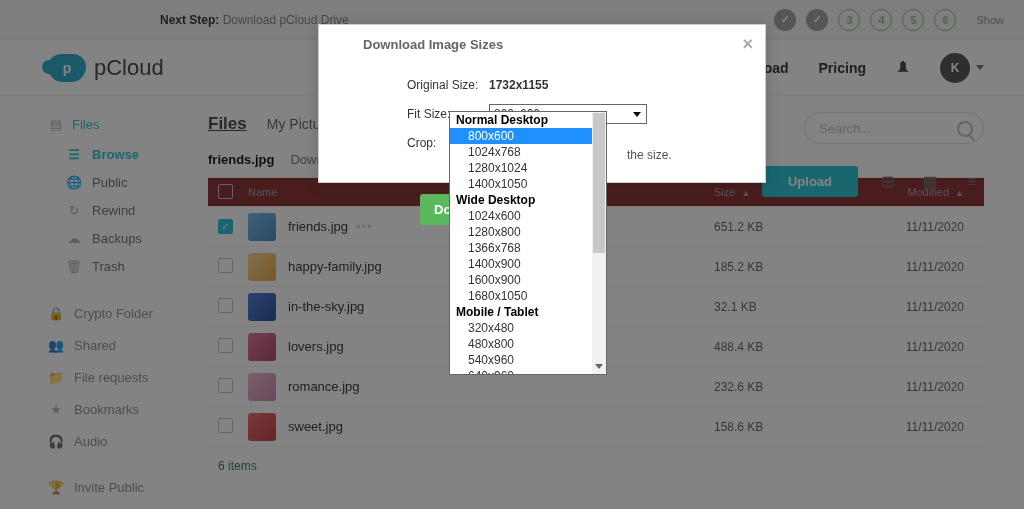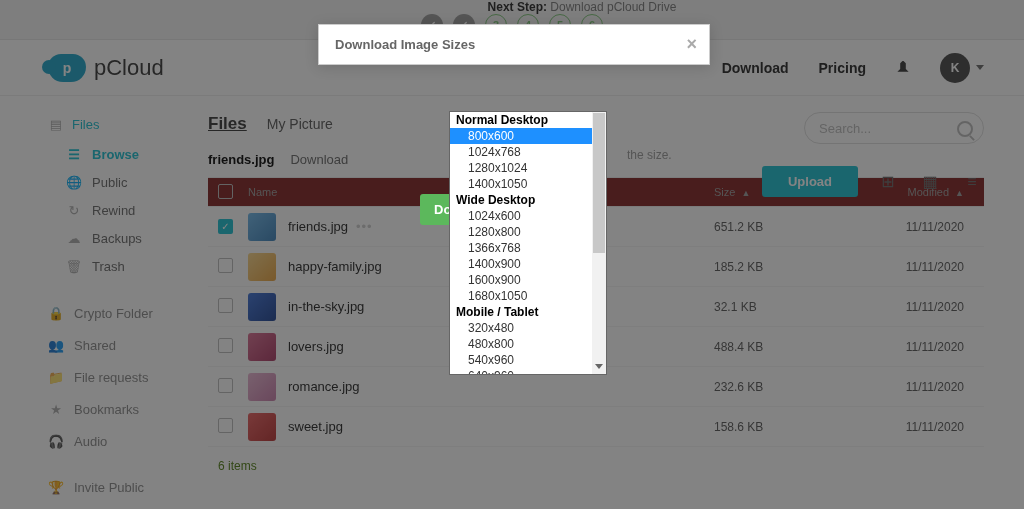--- a/index.html
+++ b/index.html
@@ -1,17 +1,17 @@
 <!DOCTYPE html>
 <html><head>
 <meta charset="utf-8">
 <style>
 * { box-sizing: border-box; margin: 0; padding: 0; font-family: -apple-system, BlinkMacSystemFont, "Segoe UI", Arial, sans-serif; }
 body { background: #fff; width: 1024px; height: 509px; overflow: hidden; position: relative; font-size: 13px; color: #333; }
-.topbar { height: 40px; background: #f3f3f3; display: flex; align-items: center; padding: 0 20px; border-bottom: 1px solid #e5e5e5; flex-direction: column; }
+.topbar { height: 40px; background: #f3f3f3; display: flex; align-items: center; padding: 0 20px; border-bottom: 1px solid #e5e5e5; }
 .topbar .spacer { flex: 1; }
 .next-step { font-size: 12px; color: #222; margin-left: 140px;}
 .next-step b { font-weight: 700; }
 .steps { display: flex; align-items: center; gap: 10px; }
 .step-dot { width: 22px; height: 22px; border-radius: 50%; display: flex; align-items: center; justify-content: center; font-size: 11px; font-weight: 600; }
 .step-done { background: #999; color: #fff; }
 .step-open { border: 1.5px solid #7cc576; color: #7cc576; }
 .show { font-size: 11px; color: #888; margin-left: 20px; }
 .header { height: 56px; display: flex; align-items: center; padding: 0 40px 0 48px; border-bottom: 1px solid #eee; }
 .logo { display: flex; align-items: center; gap: 8px; font-size: 22px; font-weight: 400; color: #333; }
@@ -51,25 +51,25 @@
 .tblhead .size { width:140px; text-align:left; }
 .tblhead .mod { width:120px; text-align:right; padding-right:10px;}
 .sorticon { display:inline-block; margin-left:6px; font-size:9px;}
 .row { height:40px; display:flex; align-items:center; padding:0 10px; border-bottom:1px solid #f3f3f3;}
 .row .cb { width:30px; }
 .row .thumb { width:28px; height:28px; border-radius:3px; margin-right:12px; }
 .row .name { flex:1; font-size:13px; color:#222; display:flex; align-items:center;}
 .row .size { width:140px; color:#555; font-size:12px;}
 .row .mod { width:120px; text-align:right; color:#555; font-size:12px; padding-right:10px;}
 .row .dots { color:#ccc; margin-left:8px; letter-spacing:1px;}
-.count { padding:12px 10px; color:#4d7c0f; font-size:12px;}
+.count { padding:12px 10px; color:#0f766e; font-size:12px;}
 .t0{background:linear-gradient(135deg,#6bb5e8,#3a7fb8);} .t1{background:linear-gradient(135deg,#f7d488,#e8a13c);} .t2{background:linear-gradient(135deg,#3b6fd4,#1a3f8f);} .t3{background:linear-gradient(135deg,#d86b8f,#a73560);} .t4{background:linear-gradient(135deg,#e8b4d1,#c77ba8);} .t5{background:linear-gradient(135deg,#e85c5c,#b83030);}
 .checkbox-checked { width:15px;height:15px;background:#17bed0;border-radius:2px;display:flex;align-items:center;justify-content:center;color:#fff;font-size:10px;}
 .overlay { position:absolute; inset:0; background:rgba(30,30,30,0.55); }
-.modal { position:absolute; left:318px; top:24px; width:392px; background:#fff; border:1px solid #ccc; box-shadow:0 2px 14px rgba(0,0,0,.15); }
+.modal { position:absolute; left:318px; top:24px; width:448px; background:#fff; border:1px solid #ccc; box-shadow:0 2px 14px rgba(0,0,0,.15);padding-left:28px; }
 .modal-head { padding:12px 16px; font-size:13px; font-weight:600; color:#666; position:relative;}
 .modal-close { position:absolute; right:12px; top:10px; font-size:18px; color:#aaa; cursor:pointer; line-height:1;}
 .modal-body { padding: 14px 30px 20px 60px; font-size:12px; }
 .frow { display:flex; align-items:center; margin-bottom:12px; }
 .frow .lab { width:82px; color:#333; }
 .frow .val { font-weight:600; }
 .fitselect { width:158px; height:20px; border:1px solid #666; font-size:12px; padding:0 4px; background:#fff; position:relative; display:flex; align-items:center;}
 .fitselect .arrow { position:absolute; right:2px; top:2px; width:14px; height:14px; display:flex; align-items:center; justify-content:center; }
 .fitselect .arrow:before{content:"";width:0;height:0;border-left:4px solid transparent;border-right:4px solid transparent;border-top:5px solid #000;}
 .dropdown { position:absolute; left:449px; top:111px; width:158px; border:1px solid #666; background:#fff; font-size:12px; max-height:264px; overflow:hidden; z-index:20;}
@@ -271,20 +271,36 @@
   <span class="iconbtn">▦</span>
   <span class="iconbtn">≡</span>
 </div>
 
 <div class="overlay"></div>
 <div class="modal">
   <div class="modal-head">
     <span>Download Image Sizes</span>
     <span class="modal-close">×</span>
   </div>
+  <div class="modal-body">
+    <div class="frow">
+      <span class="lab">Original Size:</span>
+      <span class="val">1732x1155</span>
+    </div>
+    <div class="frow">
+      <span class="lab">Fit Size:</span>
+      <div class="fitselect">
+        <span>800x600</span>
+        <span class="arrow"></span>
+      </div>
+    </div>
+    <div class="frow">
+      <span class="lab">Crop:</span>
+    </div>
+  </div>
 </div>
 <button class="dlbtn"><span>Download</span></button>
 <span class="note">the size.</span>
 
 <div class="dropdown">
   <div id="ddlist">
       <div class="grp">Normal Desktop</div>
       <div class="opt sel">800x600</div>
       <div class="opt">1024x768</div>
       <div class="opt">1280x1024</div>

